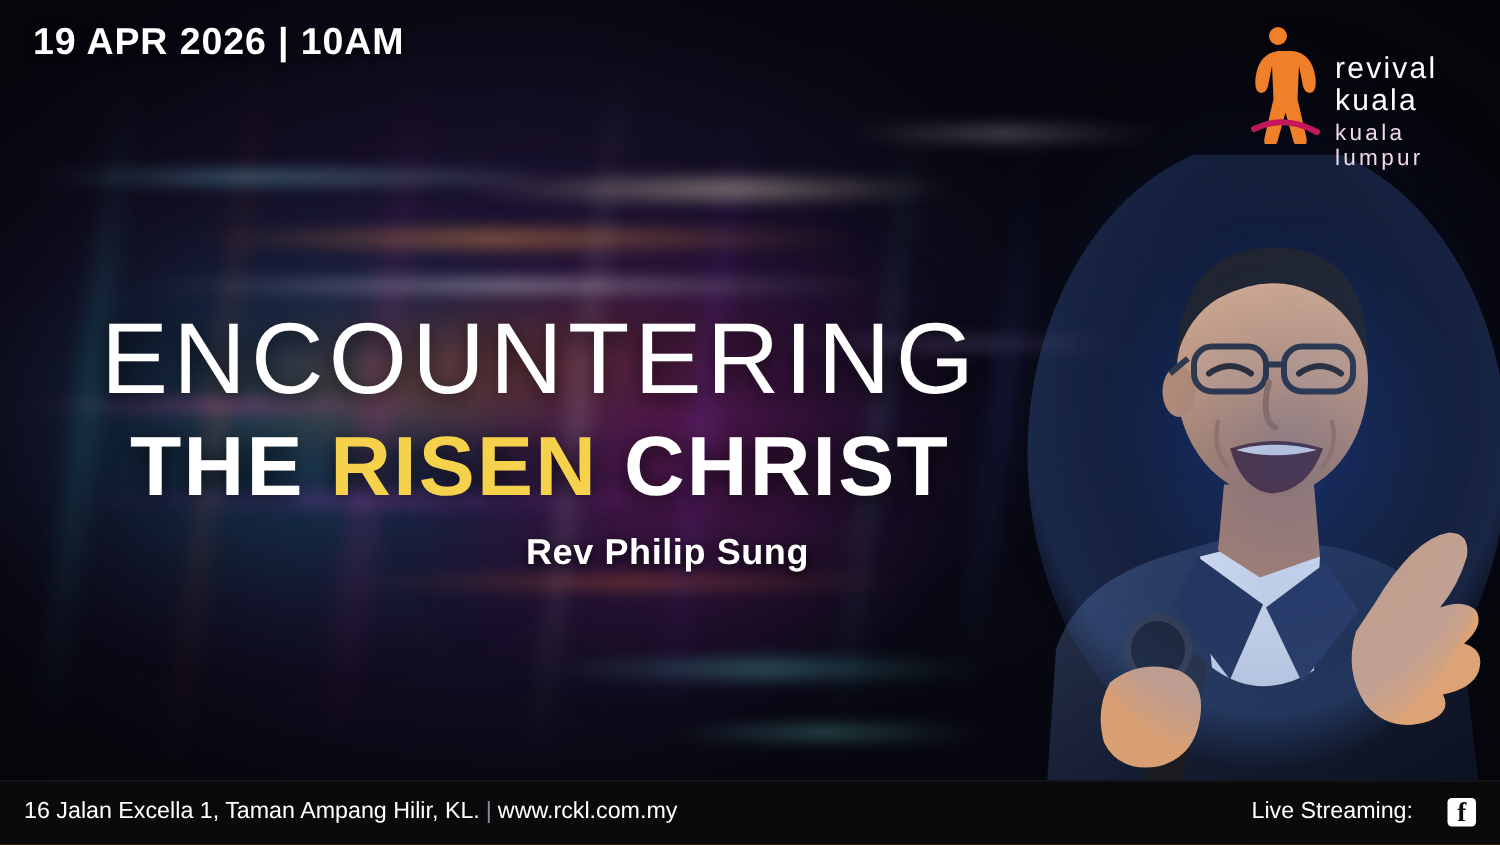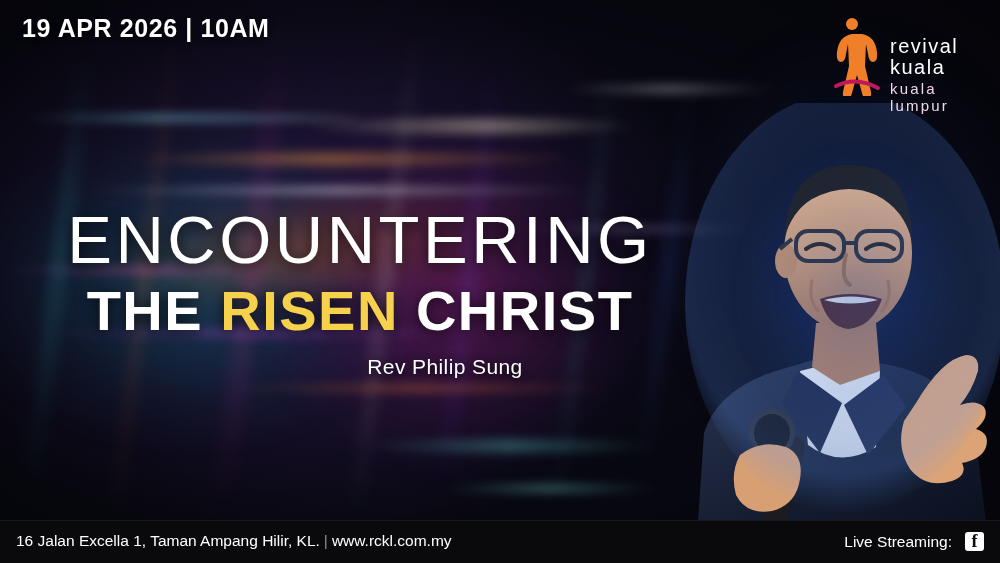--- a/index.html
+++ b/index.html
@@ -155,22 +155,22 @@
     letter-spacing: 1.5px;
     line-height: 1;
     color: #ffffff;
     text-shadow: 0 3px 14px rgba(0,0,0,0.75);
   }
   .highlight { color: #f5d14c; }
   .speaker {
     margin-top: 16px;
     margin-left: 170px;
     color: #ffffff;
-    font-size: 21px;
-    font-weight: normal;
+    font-size: 24px;
+    font-weight: bold;
     letter-spacing: 0.4px;
     text-shadow: 0 2px 8px rgba(0,0,0,0.8);
   }
 
   
   .photo {
     position: absolute;
     right: -10px;
     bottom: 40px;
     width: 330px;
@@ -205,22 +205,22 @@
   }
   .sep { color: #8e8e96; padding: 0 4px; }
   .footer-right {
     position: absolute;
     right: 16px;
     top: 11px;
     color: #ffffff;
     font-size: 15.5px;
     white-space: nowrap;
     display: flex;
-    align-items: center;
-    gap: 13px;
+    align-items: flex-start;
+    gap: 23px;
   }
   .fb-icon {
     display: inline-block;
     width: 19px;
     height: 19px;
     background: #ffffff;
     border-radius: 3px;
     position: relative;
     flex: 0 0 auto;
   }

